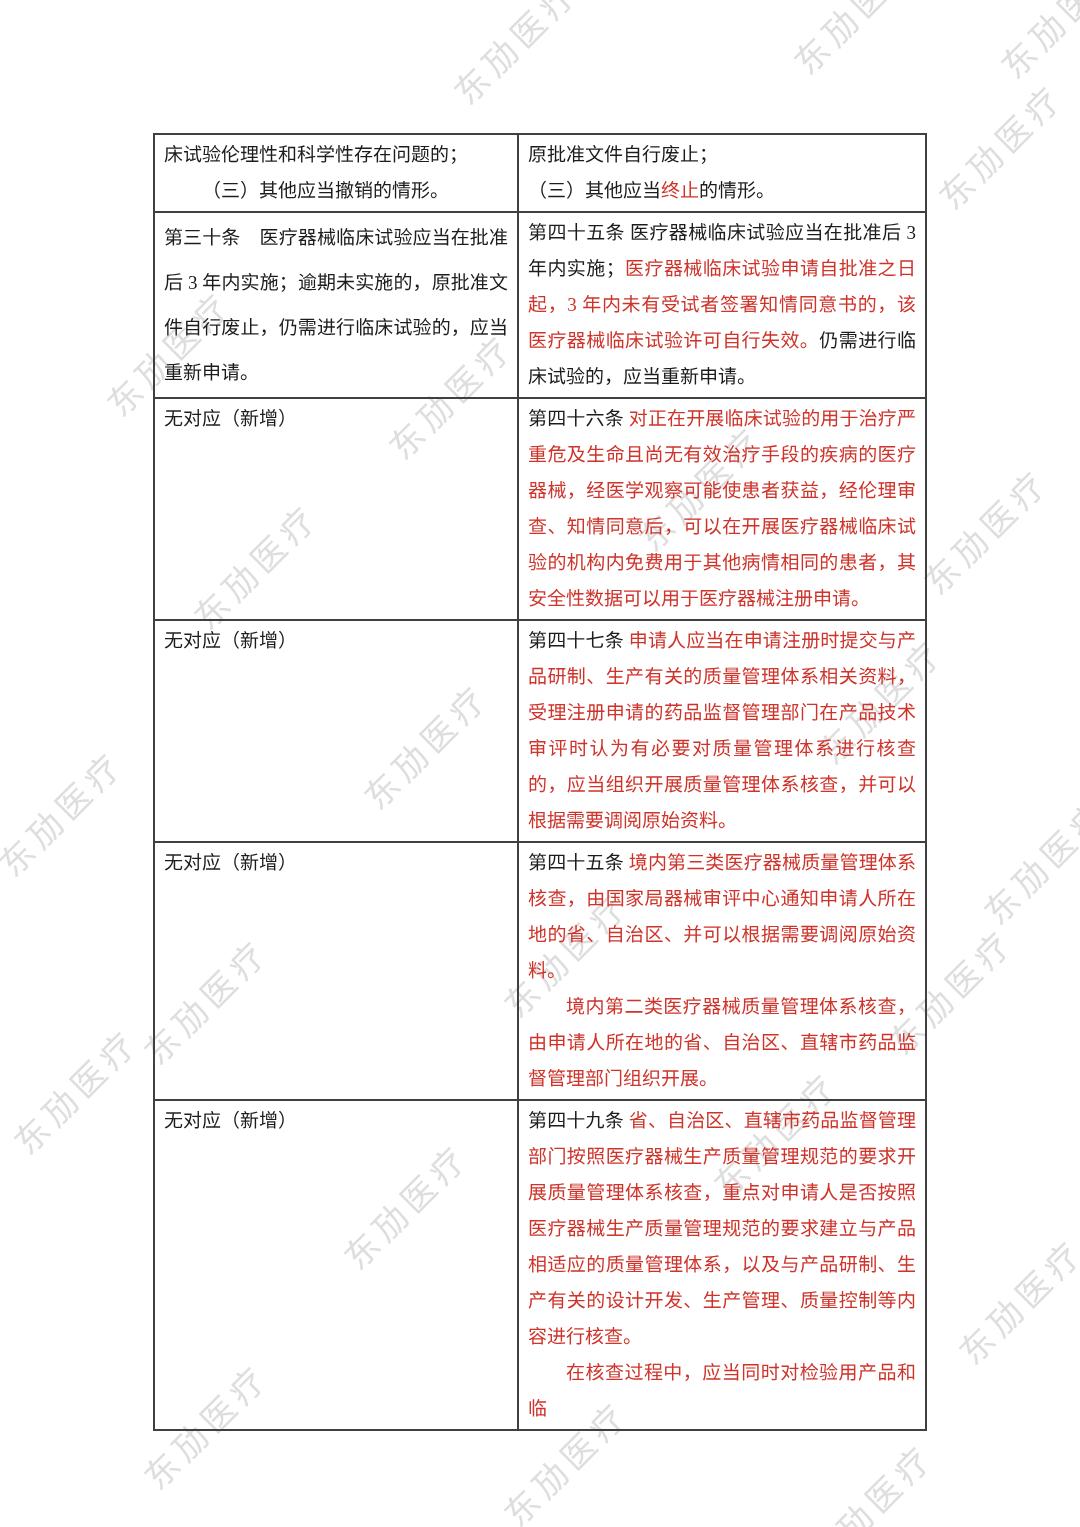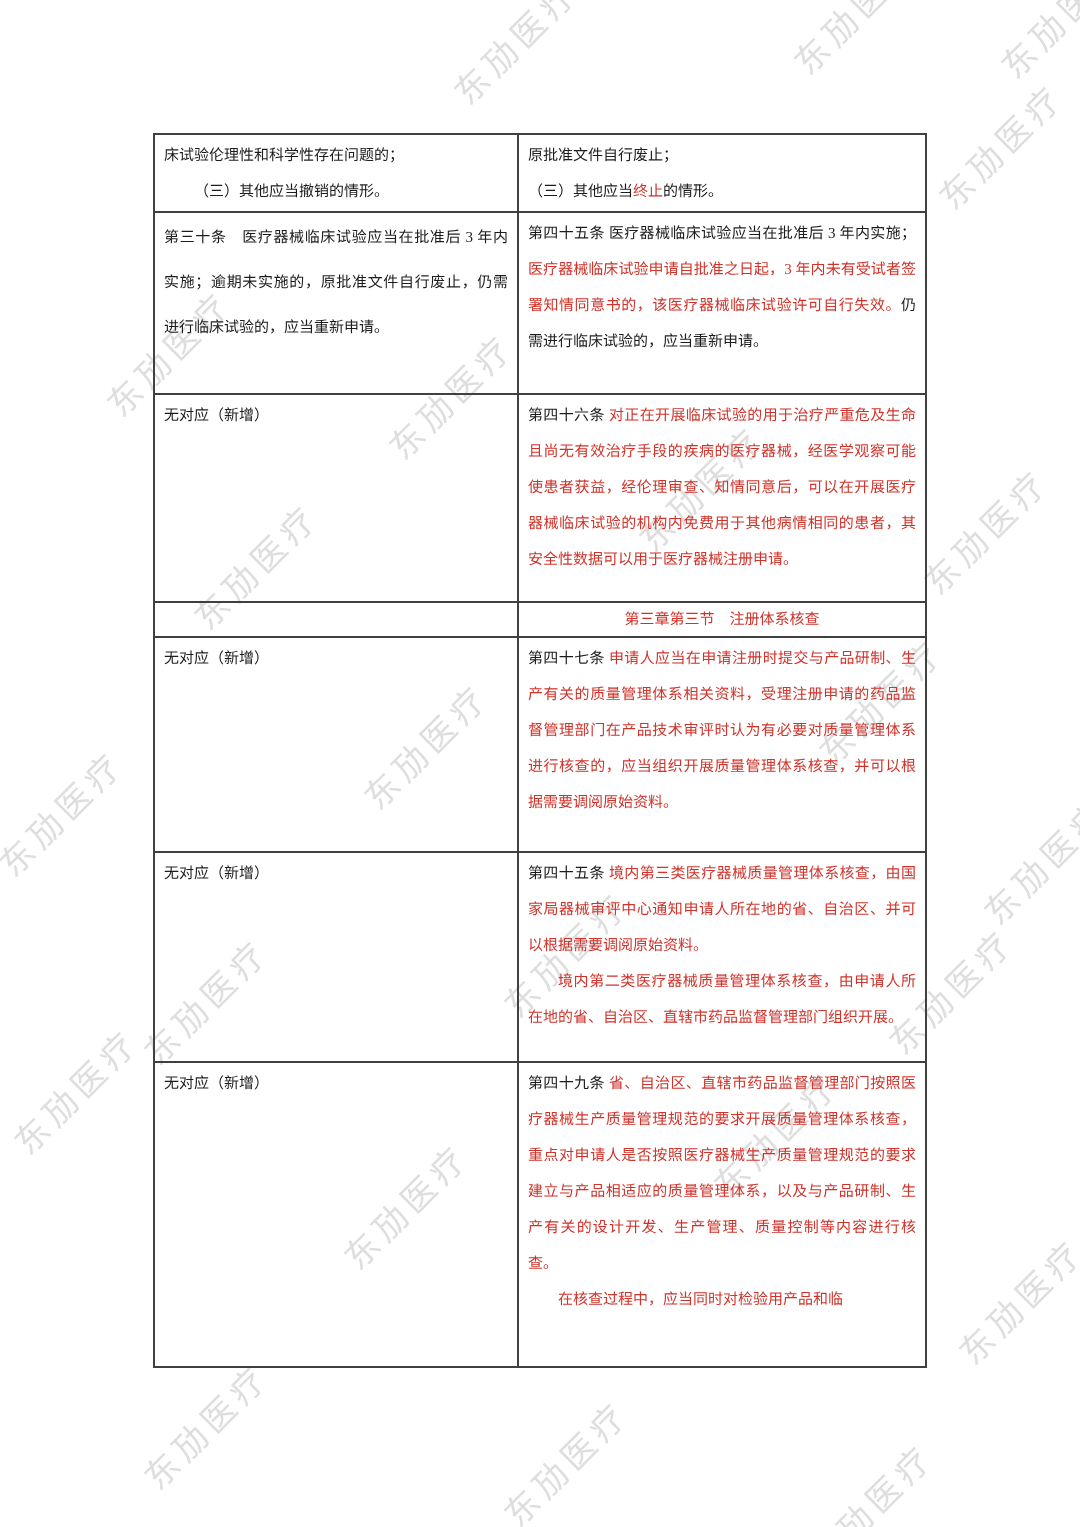--- a/index.html
+++ b/index.html
@@ -21,21 +21,21 @@
   }
   table.cmp{
     position:absolute;left:153px;top:133px;width:772px;
     border-collapse:collapse;table-layout:fixed;z-index:1;
     background:transparent;
   }
   table.cmp td{
     border:2px solid #404040;
     vertical-align:top;
     padding:2px 9px;
-    font-size:15px;
+    font-size:19px;
     line-height:36px;
     color:#1c1c1c;
     text-align:justify;
   }
   table.cmp td.center{text-align:center;}
   table.cmp td.small{line-height:30px;padding-top:1px;padding-bottom:1px;}
   table.cmp p{margin:0;}
   .red{color:#cf342b;}
 </style>
 </head>
@@ -92,26 +92,20 @@
           </td>
         </tr>
         <tr style="height: 208px;">
           <td>
             <p><span>无对应（新增）</span></p>
           </td>
           <td>
             <p><span>第四十六条 </span><span class="red">对正在开展临床试验的用于治疗严重危及生命且尚无有效治疗手段的疾病的医疗器械，经医学观察可能使患者获益，经伦理审查、知情同意后，可以在开展医疗器械临床试验的机构内免费用于其他病情相同的患者，其安全性数据可以用于医疗器械注册申请。</span></p>
           </td>
         </tr>
-        <tr style="height: 35px;">
-          <td></td>
-          <td class="center small">
-            <p><span class="red">第三章第三节　注册体系核查</span></p>
-          </td>
-        </tr>
         <tr style="height: 215px;">
           <td>
             <p><span>无对应（新增）</span></p>
           </td>
           <td>
             <p><span>第四十七条 </span><span class="red">申请人应当在申请注册时提交与产品研制、生产有关的质量管理体系相关资料，受理注册申请的药品监督管理部门在产品技术审评时认为有必要对质量管理体系进行核查的，应当组织开展质量管理体系核查，并可以根据需要调阅原始资料。</span></p>
           </td>
         </tr>
         <tr style="height: 210px;">
           <td>

